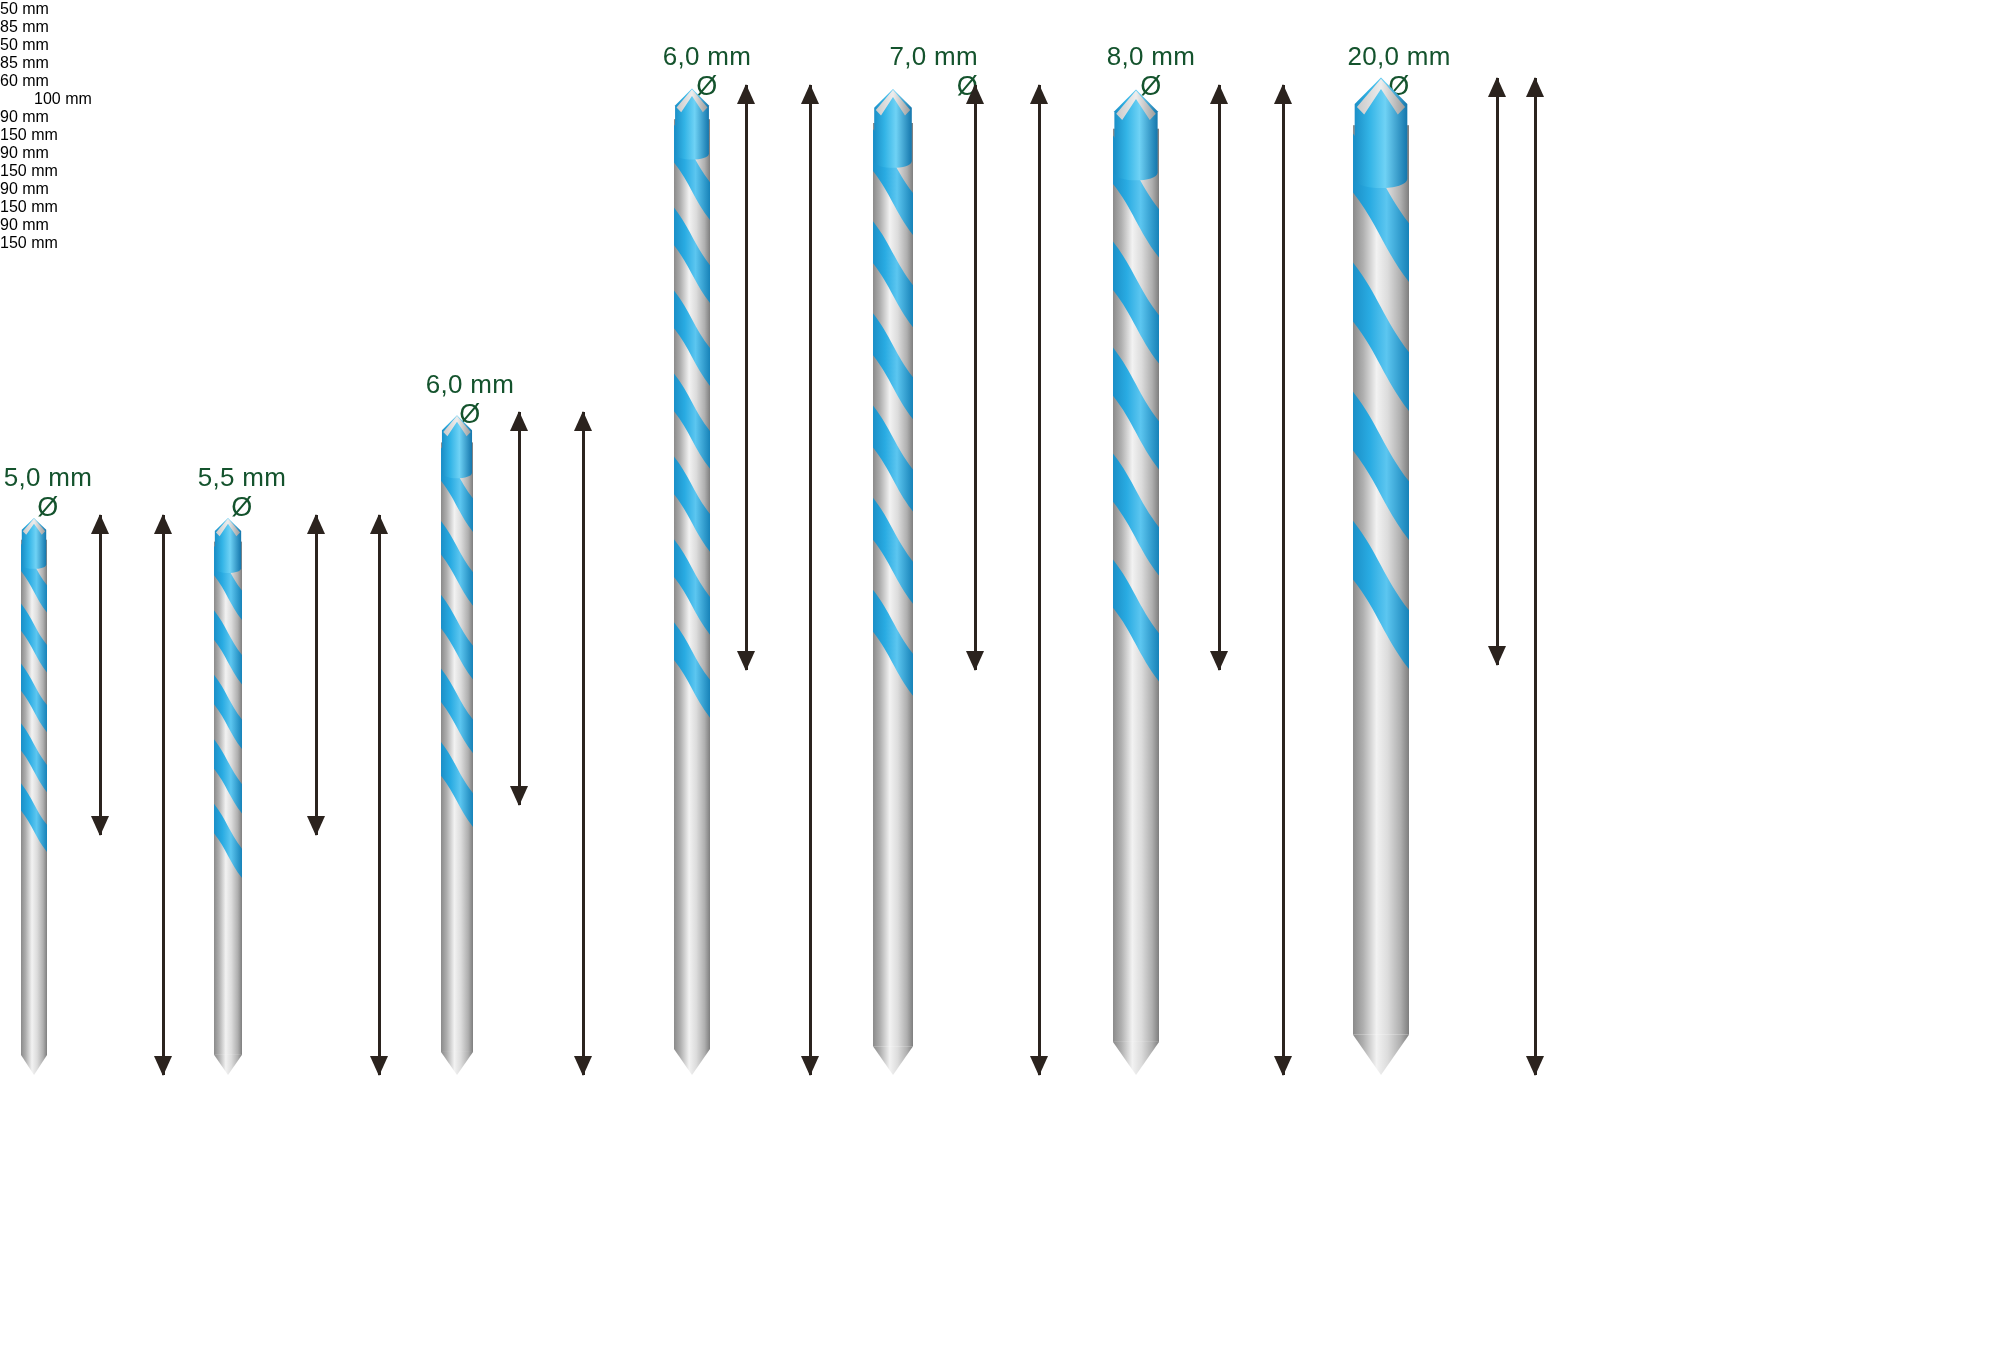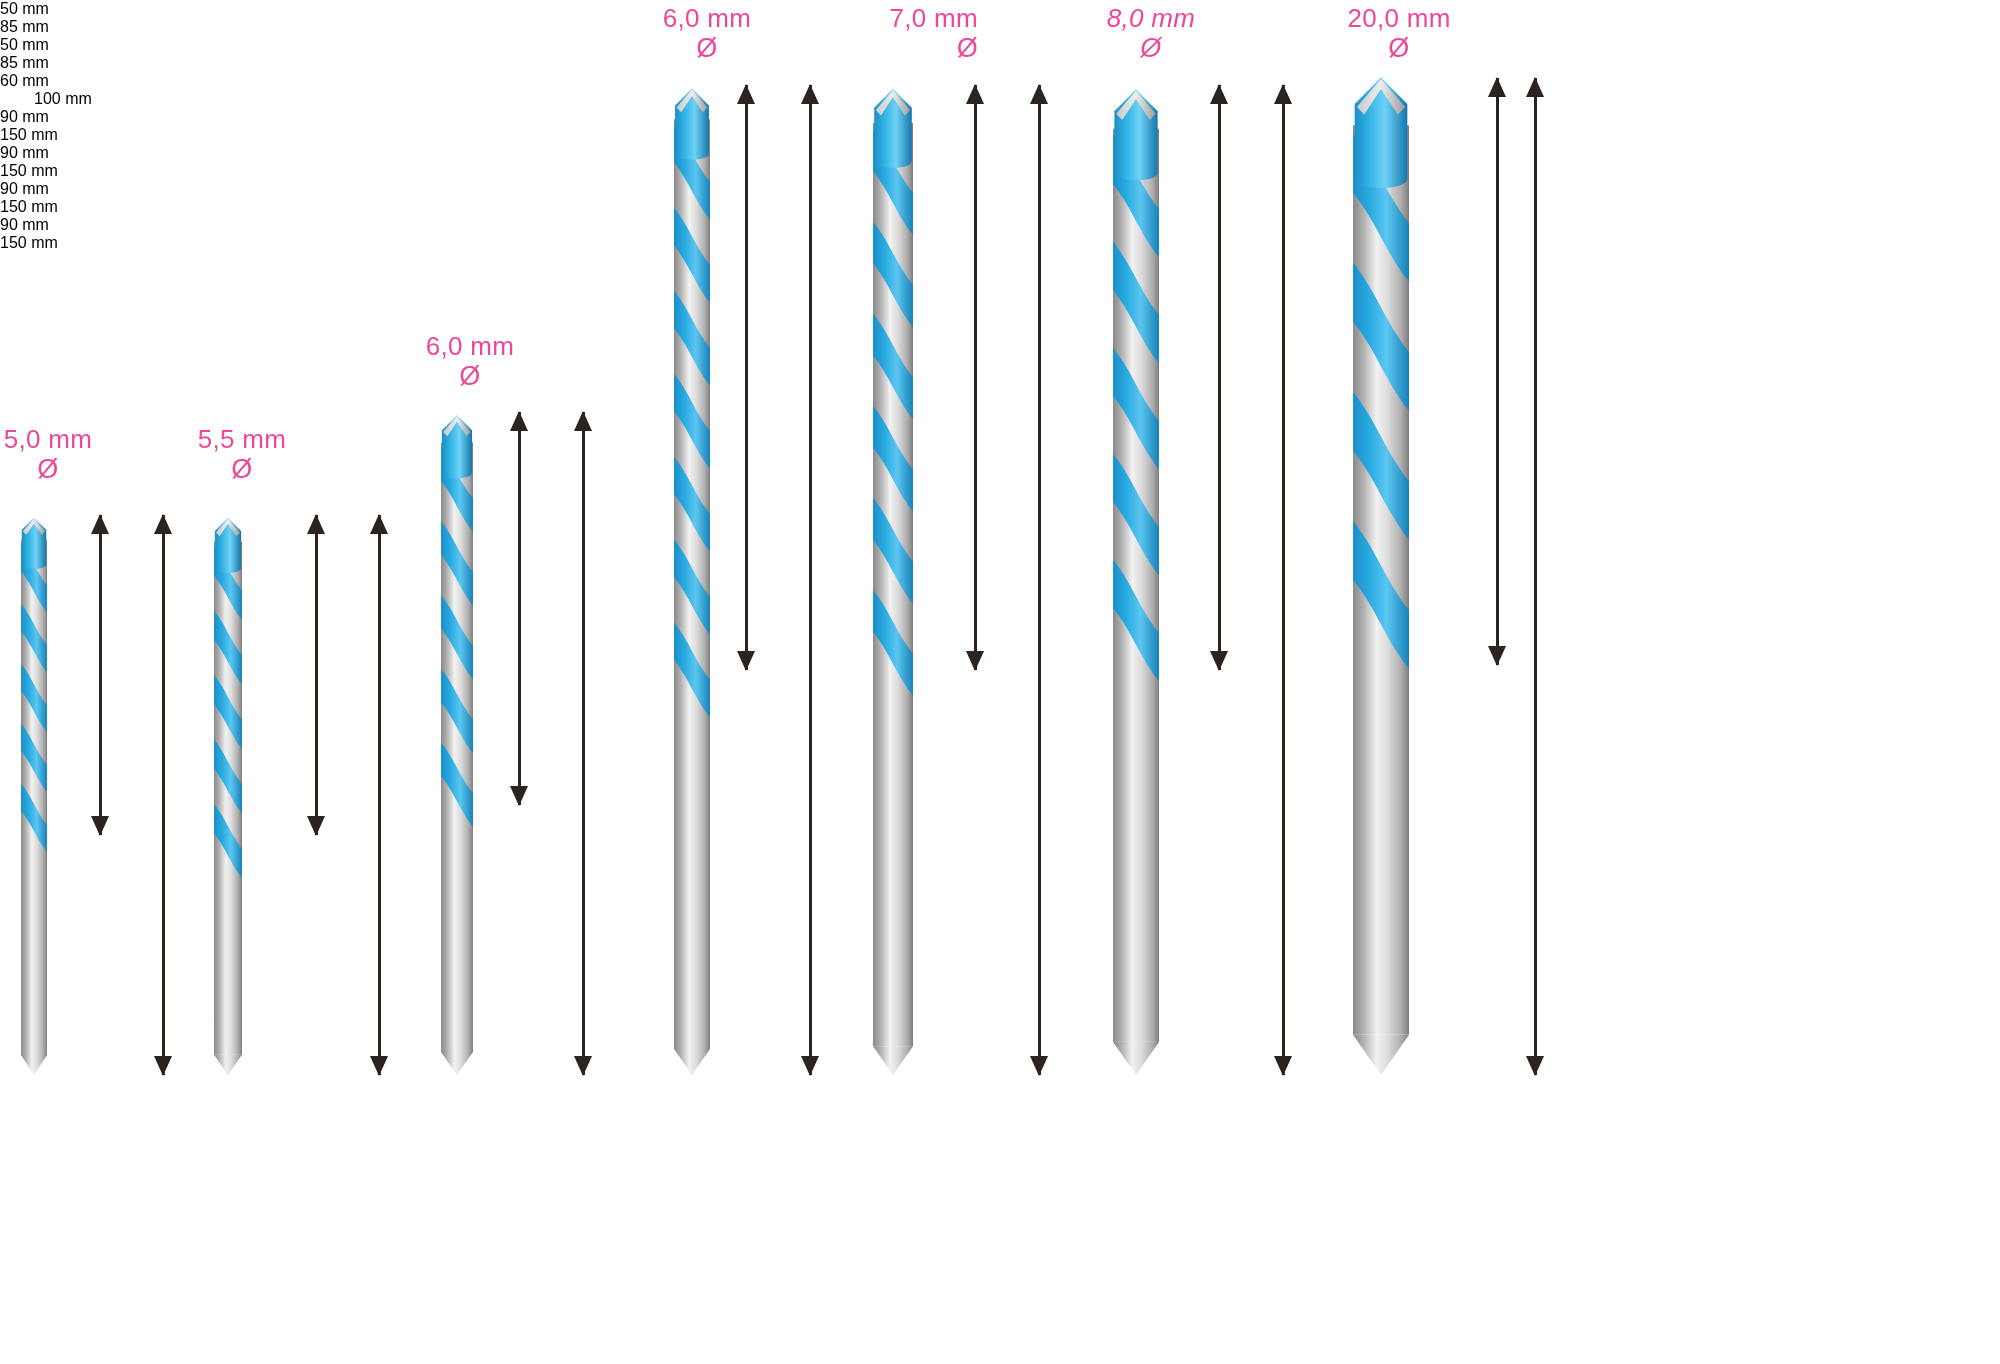--- a/index.html
+++ b/index.html
@@ -9,26 +9,27 @@
     font-family:"Liberation Sans", sans-serif;
     overflow:hidden;
     position:relative;
   }
   #stage{position:absolute;left:0;top:0;width:2000px;height:1364px;}
 
   
   .cap{
     position:absolute;
     text-align:center;
-    color:#ec4899;
+    color:#14532d;
     font-size:26px;
     line-height:1.12;
     letter-spacing:.3px;
     white-space:nowrap;
     font-weight:400;
+    margin-top:38px;
   }
   .cap .val{display:block;}
   .cap .dia{display:block;font-size:27px;}
 
   
   .bit{position:absolute;}
   .bit svg{display:block;overflow:visible;}
 
   
   .dim{position:absolute;}
@@ -426,21 +427,21 @@
       <div class="head up"></div>
       <div class="head down"></div>
     </div>
     <div class="lbl" style="left: 959px; top: 415px;">90 mm</div>
     <div class="dim" style="left: 1019px; top: 85px; width: 40px; height: 990px;">
       <div class="line"></div>
       <div class="head up"></div>
       <div class="head down"></div>
     </div>
     <div class="lbl" style="left: 1023px; top: 640px;">150 mm</div>
-    <div class="cap" style="left: 1081px; top: 4px; width: 140px; font-style: italic;">
+    <div class="cap" style="left: 1081px; top: 4px; width: 140px;">
       <span class="val">8,0 mm</span>
       <span class="dia">Ø</span>
     </div>
     <div class="bit" style="left: 1113px; top: 85px;">
 <svg width="46" height="990" viewBox="0 0 46 990">
   <defs>
     <linearGradient id="gb5s" x1="0" y1="0" x2="1" y2="0">
       <stop offset="0" stop-color="#8A8A8A"></stop>
       <stop offset="0.18" stop-color="#AFAFAF"></stop>
       <stop offset="0.42" stop-color="#F2F2F2"></stop>

